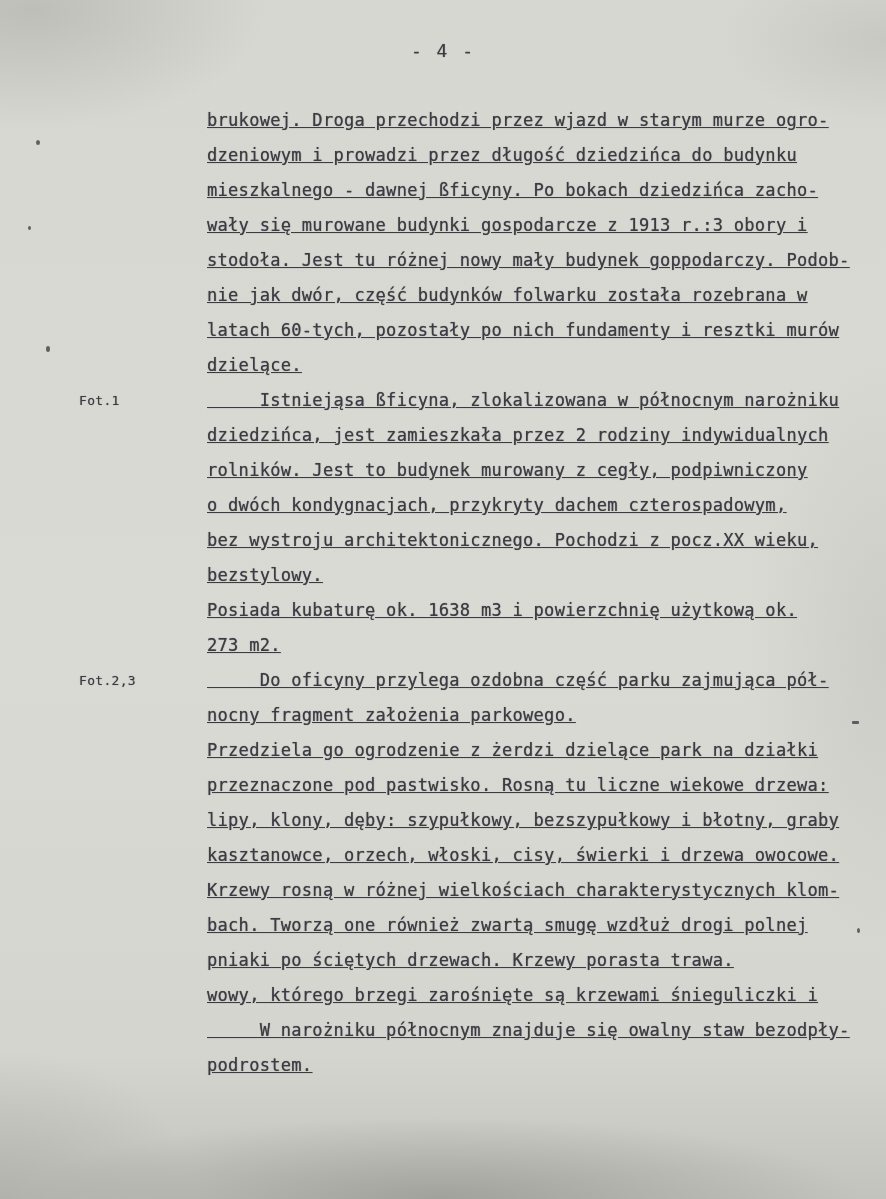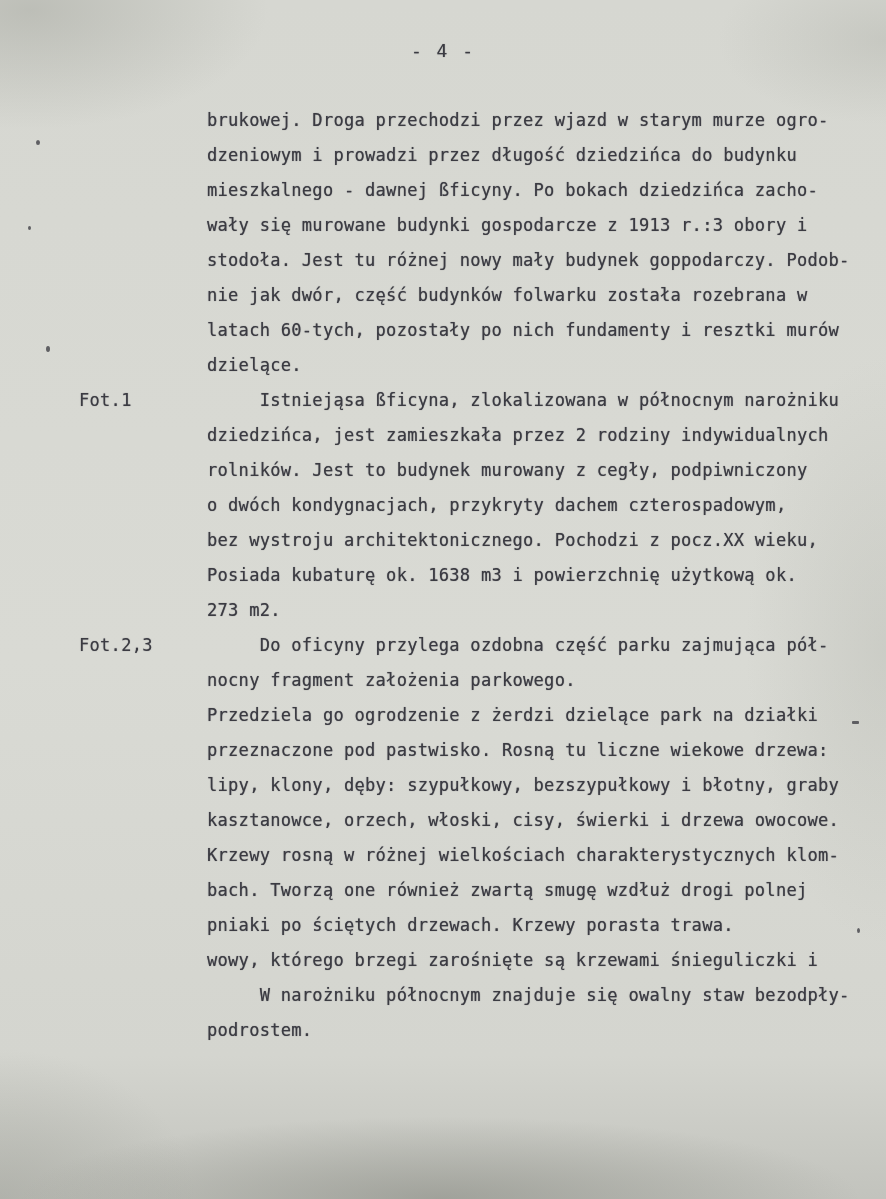--- a/index.html
+++ b/index.html
@@ -40,27 +40,28 @@
   }
   .block {
     position: relative;
   }
   .line {
     line-height: 35px;
     font-size: 17px;
     letter-spacing: 0.3px;
     white-space: pre;
     text-shadow: 0 0 1px rgba(40,40,52,0.55), 0.4px 0.4px 0 rgba(40,40,52,0.18);
+    text-decoration: underline;
   }
   .margin-label {
     position: absolute;
     left: -128px;
     top: 0;
     line-height: 35px;
-    font-size: 17px;
+    font-size: 13px;
     letter-spacing: 0.3px;
     white-space: pre;
     text-shadow: 0 0 1px rgba(40,40,52,0.55);
   }
   .speck {
     position: absolute;
     background: rgba(55,55,62,0.75);
     border-radius: 50%;
   }
   .speck.s1 { left: 36px;  top: 140px; width: 4px; height: 5px; }
@@ -86,20 +87,21 @@
         <div class="line">latach 60-tych, pozostały po nich fundamenty i resztki murów</div>
         <div class="line">dzielące.</div>
       </div>
       <div class="block">
         <span class="margin-label">Fot.1</span>
         <div class="line">     Istniejąsa ßficyna, zlokalizowana w północnym narożniku</div>
         <div class="line">dziedzińca, jest zamieszkała przez 2 rodziny indywidualnych</div>
         <div class="line">rolników. Jest to budynek murowany z cegły, podpiwniczony</div>
         <div class="line">o dwóch kondygnacjach, przykryty dachem czterospadowym,</div>
         <div class="line">bez wystroju architektonicznego. Pochodzi z pocz.XX wieku,</div>
+        <div class="line">bezstylowy.</div>
         <div class="line">Posiada kubaturę ok. 1638 m3 i powierzchnię użytkową ok.</div>
         <div class="line">273 m2.</div>
       </div>
       <div class="block">
         <span class="margin-label">Fot.2,3</span>
         <div class="line">     Do oficyny przylega ozdobna część parku zajmująca pół-</div>
         <div class="line">nocny fragment założenia parkowego.</div>
         <div class="line">Przedziela go ogrodzenie z żerdzi dzielące park na działki</div>
         <div class="line">przeznaczone pod pastwisko. Rosną tu liczne wiekowe drzewa:</div>
         <div class="line">lipy, klony, dęby: szypułkowy, bezszypułkowy i błotny, graby</div>

